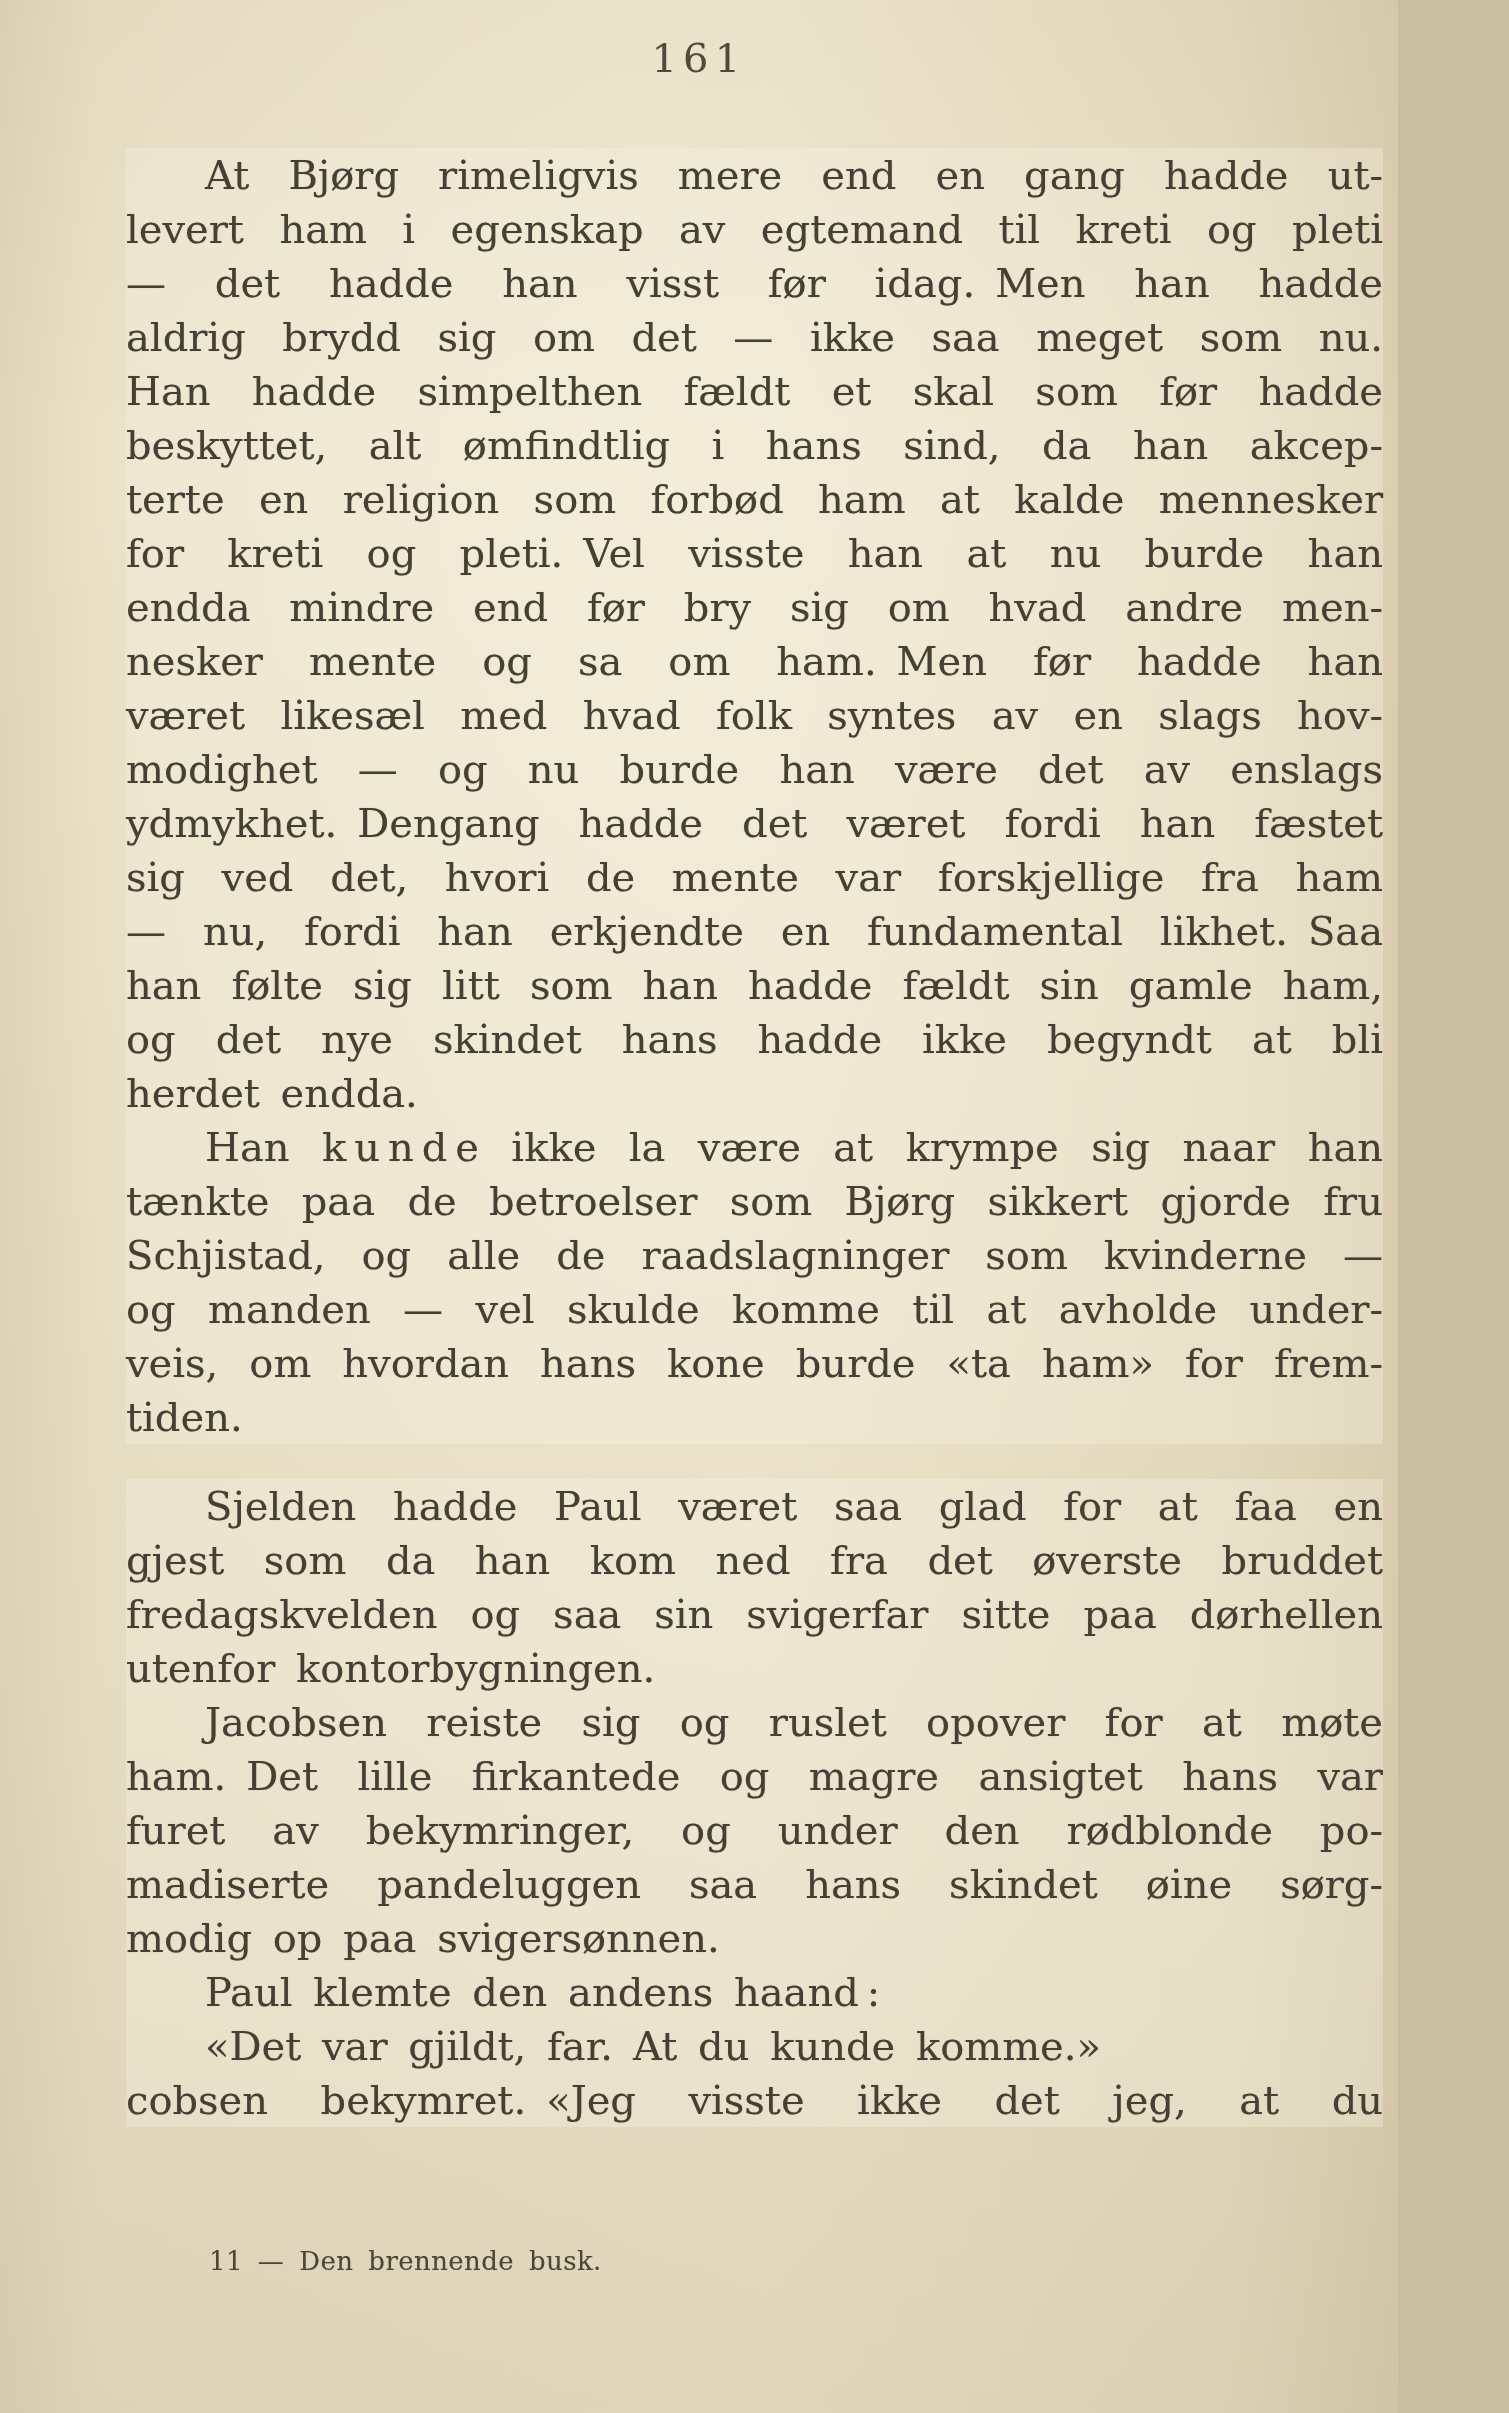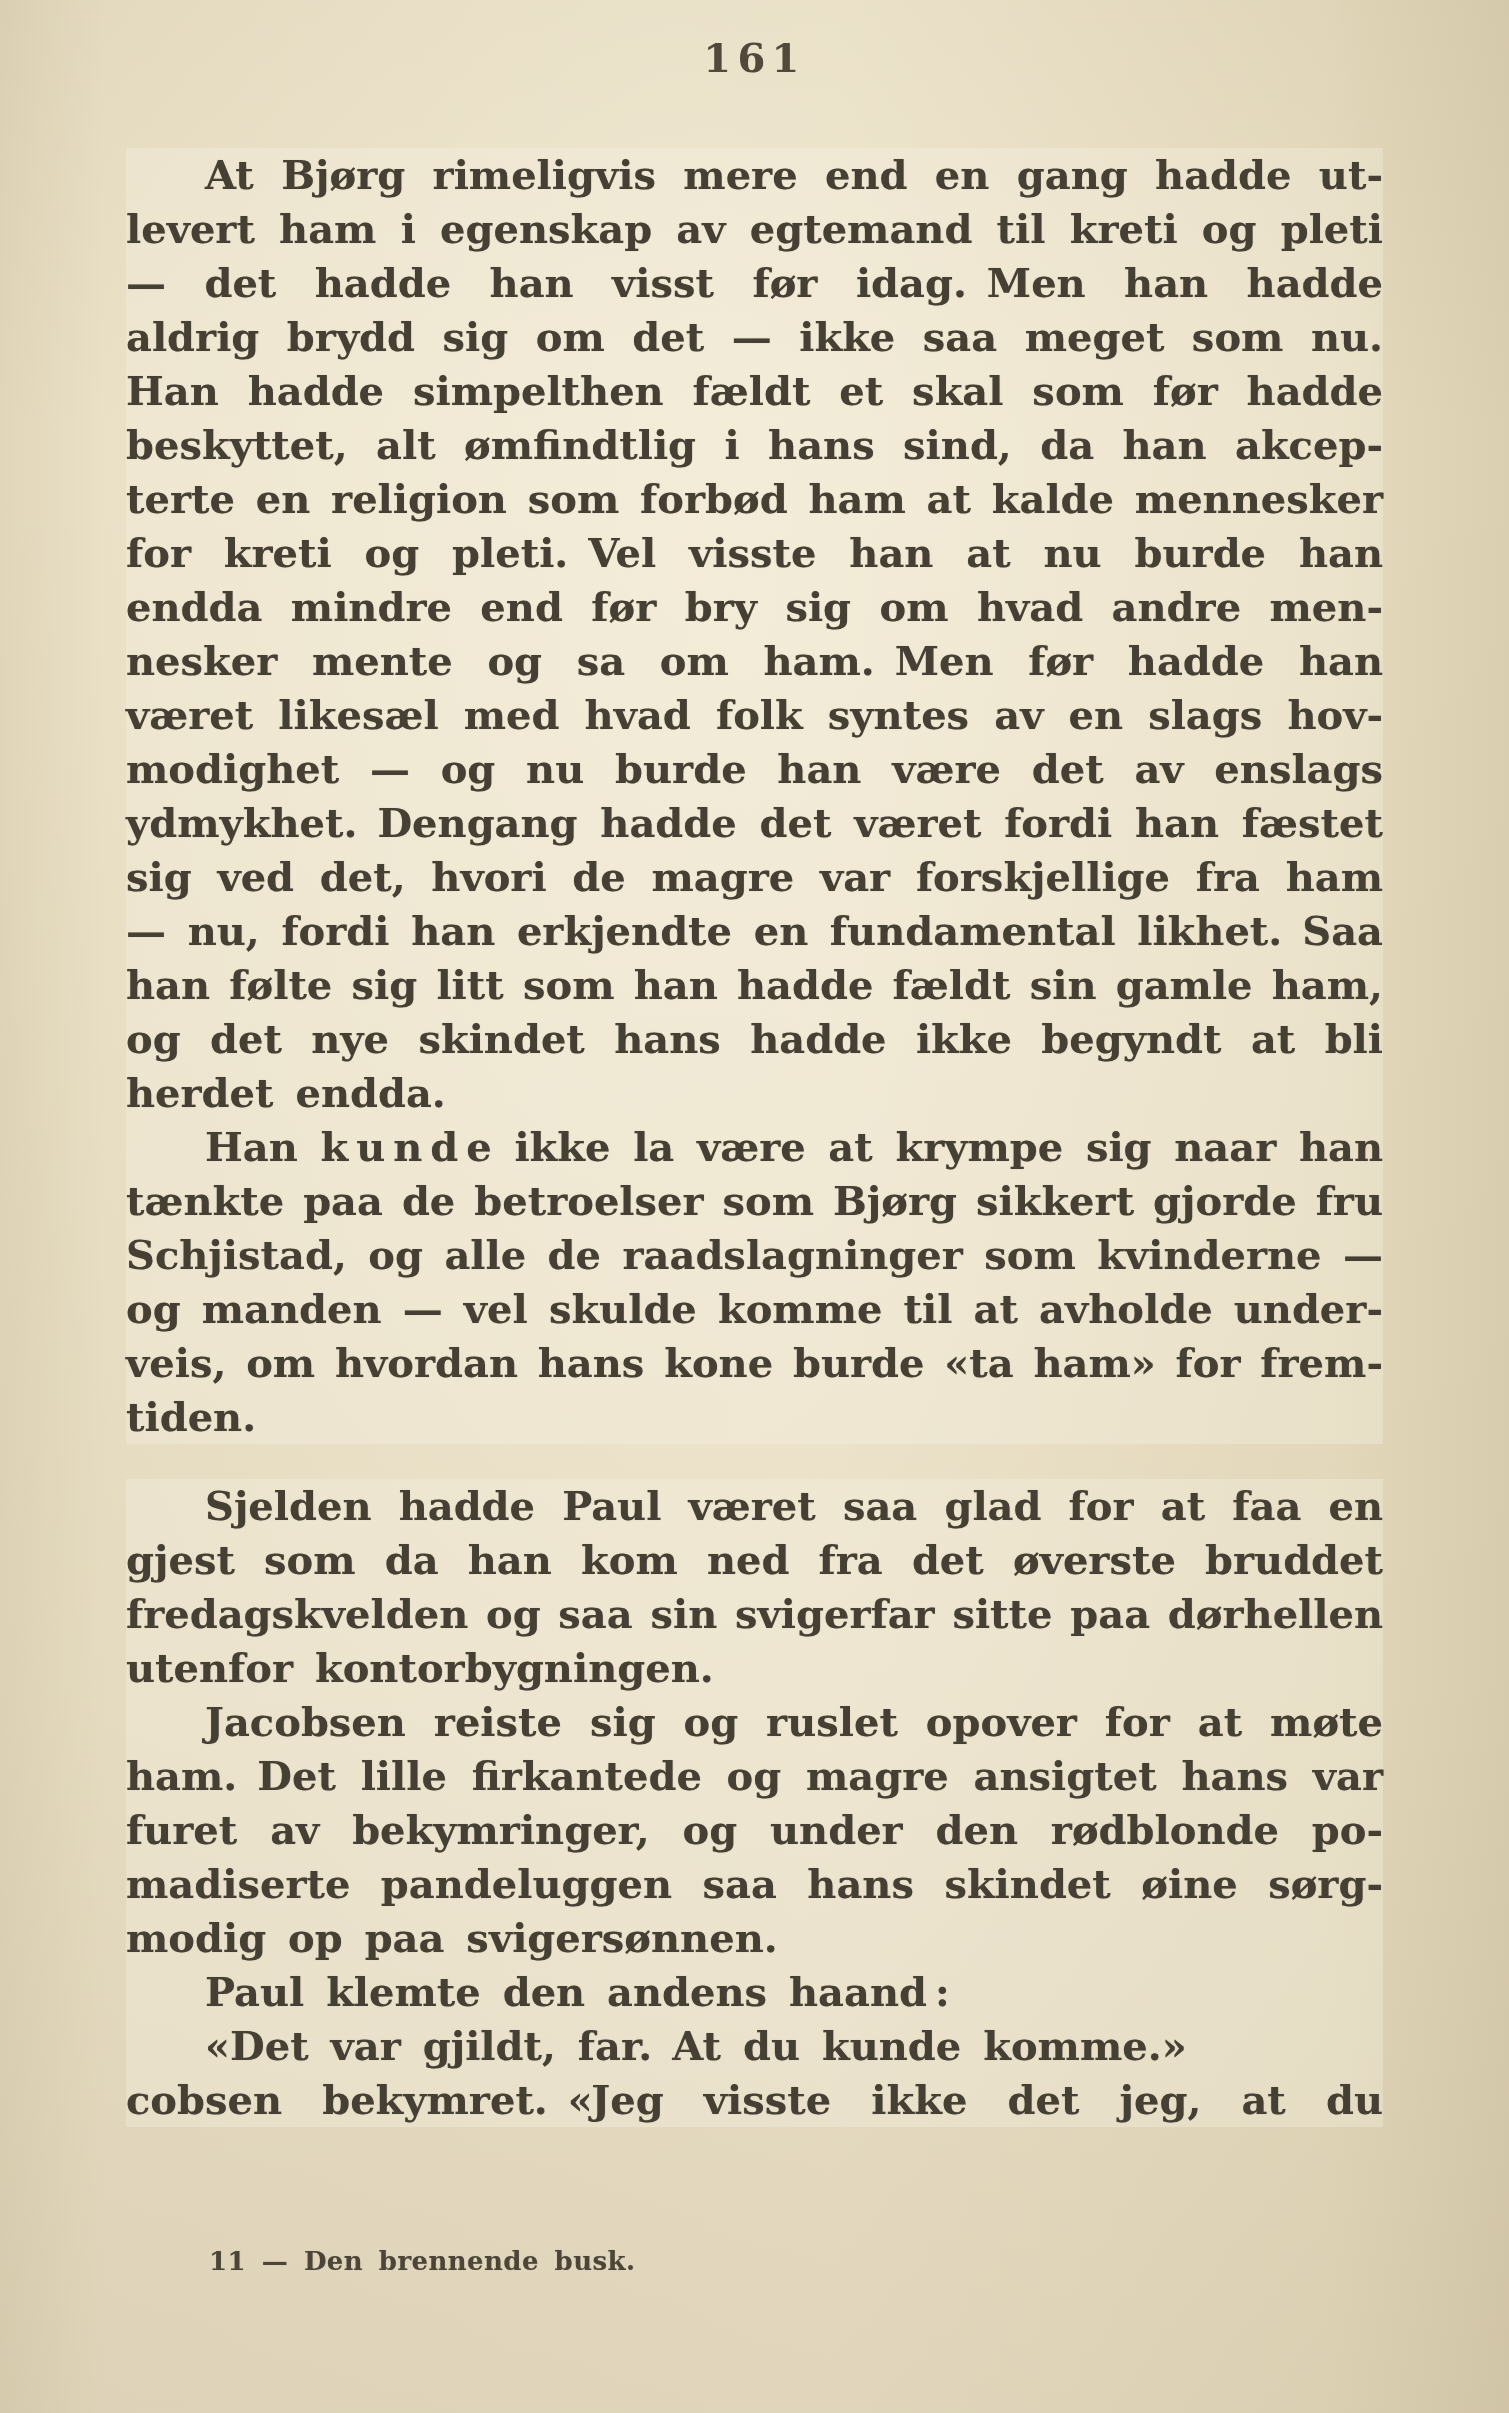--- a/index.html
+++ b/index.html
@@ -1,26 +1,25 @@
 <!DOCTYPE html>
 <html style="font-size:14.4px"><head>
 <meta charset="utf-8">
 <style>
   html,body{margin:0;padding:0;background:#c9bd9f;}
   .page{
     position:relative;
-    width:1509px;height:2413px;
+    width:1398px;height:2413px;
     overflow:hidden;
     font-family:"DejaVu Serif","Liberation Serif",serif;
     color:#464034;
     background:
       radial-gradient(ellipse at 45% 22%, rgba(255,250,236,0.30), rgba(255,250,236,0) 62%),
       linear-gradient(180deg, rgba(110,92,62,0.05) 0%, rgba(110,92,62,0.00) 18%, rgba(110,92,62,0.03) 70%, rgba(110,92,62,0.09) 100%),
       linear-gradient(90deg, #e0d5b8 0%, #e9dfc4 7%, #ece2c8 55%, #e6dbbe 88%, #dbcfb1 100%);
-    font-weight: bold;
   }
   .page-number{
     position:absolute;top:34px;left:0;width:100%;
     text-align:center;
     font-size:40px;line-height:1.2;
     letter-spacing:6.3px;
     color:#53493a;
   }
   .body-text{
     position:absolute;left:126px;top:148px;width:1257px;
@@ -64,21 +63,21 @@
       <div class="line">aldrig brydd sig om det — ikke saa meget som nu.</div>
       <div class="line">Han hadde simpelthen fældt et skal som før hadde</div>
       <div class="line">beskyttet, alt ømfindtlig i hans sind, da han akcep-</div>
       <div class="line">terte en religion som forbød ham at kalde mennesker</div>
       <div class="line">for kreti og pleti. Vel visste han at nu burde han</div>
       <div class="line">endda mindre end før bry sig om hvad andre men-</div>
       <div class="line">nesker mente og sa om ham. Men før hadde han</div>
       <div class="line">været likesæl med hvad folk syntes av en slags hov-</div>
       <div class="line">modighet — og nu burde han være det av enslags</div>
       <div class="line">ydmykhet. Dengang hadde det været fordi han fæstet</div>
-      <div class="line">sig ved det, hvori de magre var forskjellige fra ham</div>
+      <div class="line">sig ved det, hvori de mente var forskjellige fra ham</div>
       <div class="line">— nu, fordi han erkjendte en fundamental likhet. Saa</div>
       <div class="line">han følte sig litt som han hadde fældt sin gamle ham,</div>
       <div class="line">og det nye skindet hans hadde ikke begyndt at bli</div>
       <div class="line no-j">herdet endda.</div>
       <div class="line indent">Han k u n d e ikke la være at krympe sig naar han</div>
       <div class="line">tænkte paa de betroelser som Bjørg sikkert gjorde fru</div>
       <div class="line">Schjistad, og alle de raadslagninger som kvinderne —</div>
       <div class="line">og manden — vel skulde komme til at avholde under-</div>
       <div class="line">veis, om hvordan hans kone burde «ta ham» for frem-</div>
       <div class="line no-j">tiden.</div>

